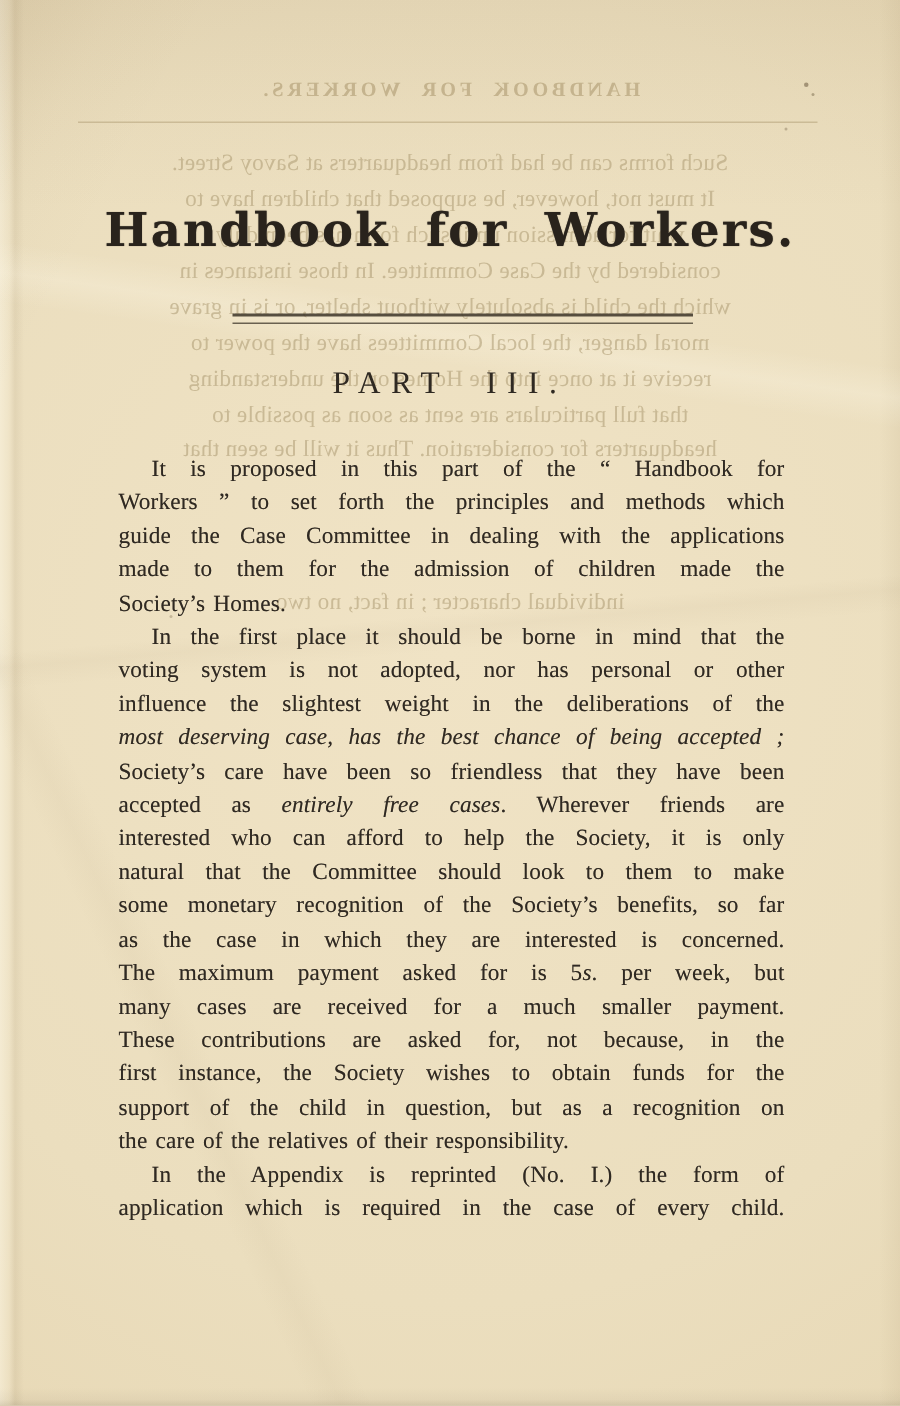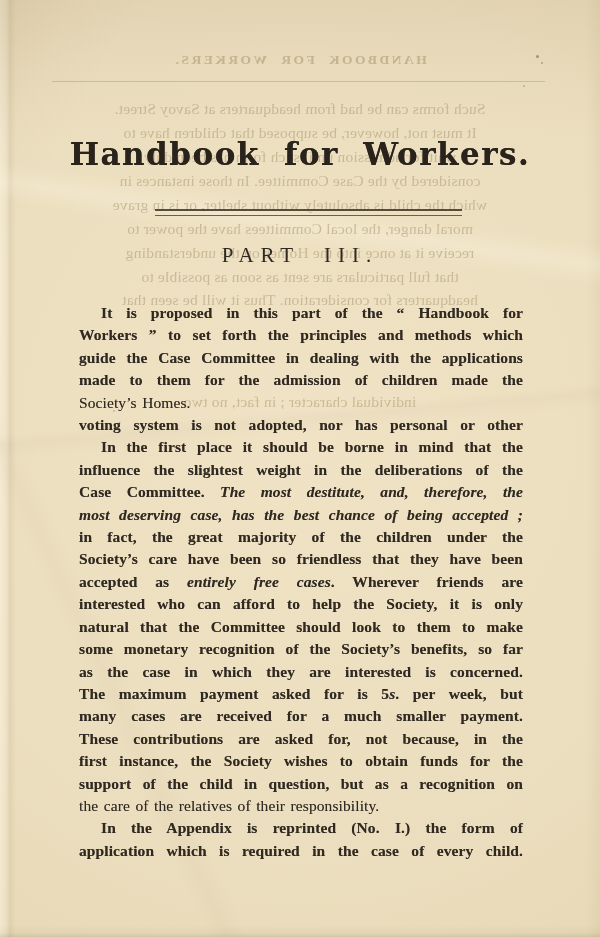--- a/index.html
+++ b/index.html
@@ -58,21 +58,21 @@
     font-size:21px;letter-spacing:7px;word-spacing:12px;color:#2f2922;
   }
   #body-text{
     position:absolute;top:302px;left:79px;width:444px;
     font-size:15.5px;line-height:22.4px;color:#2f2922;
     letter-spacing:0.1px;word-spacing:1.5px;
     text-shadow:0 0 0.4px rgba(47,41,34,0.45);
   }
   .para{margin:0;}
   .line{text-align:justify;}
-  .line.jl{text-align-last:justify;font-weight:bold;}
+  .line.jl{text-align-last:justify;}
   .line.last{text-align-last:left;font-family:Liberation Serif, serif;}
   .line.indent{text-indent:22px;}
   .it{font-style:italic;}
   
   .speck{position:absolute;border-radius:50%;background:#6b5a3f;}
   #speck1{top:55px;left:536px;width:3px;height:3px;opacity:0.55;}
   #speck2{top:62px;left:541px;width:2px;height:2px;opacity:0.45;}
   #speck3{top:85px;left:523px;width:2px;height:2px;opacity:0.35;}
   #speck4{top:410px;left:113px;width:2px;height:2px;opacity:0.30;}
 </style>
@@ -106,26 +106,24 @@
 
   <div id="body-text">
       <div class="para">
         <div class="line jl indent"><span>It is proposed in this part of the “ Handbook for</span></div>
         <div class="line jl"><span>Workers ” to set forth the principles and methods which</span></div>
         <div class="line jl"><span>guide the Case Committee in dealing with the applications</span></div>
         <div class="line jl"><span>made to them for the admission of children made the</span></div>
         <div class="line last"><span>Society’s Homes.</span></div>
       </div>
       <div class="para">
+        <div class="line jl indent"><span>In the first place it should be borne in mind that the</span></div>
         <div class="line jl"><span>voting system is not adopted, nor has personal or other</span></div>
-        <div class="line jl indent"><span>In the first place it should be borne in mind that the</span></div>
         <div class="line jl"><span>influence the slightest weight in the deliberations of the</span></div>
-        <div class="line jl"><span>Case Committee. </span><span class="it">The most destitute, and, therefore, the</span></div>
         <div class="line jl"><span class="it">most deserving case, has the best chance of being accepted ;</span></div>
-        <div class="line jl"><span>in fact, the great majority of the children under the</span></div>
         <div class="line jl"><span>Society’s care have been so friendless that they have been</span></div>
         <div class="line jl"><span>accepted as </span><span class="it">entirely free cases</span><span>. Wherever friends are</span></div>
         <div class="line jl"><span>interested who can afford to help the Society, it is only</span></div>
         <div class="line jl"><span>natural that the Committee should look to them to make</span></div>
         <div class="line jl"><span>some monetary recognition of the Society’s benefits, so far</span></div>
         <div class="line jl"><span>as the case in which they are interested is concerned.</span></div>
         <div class="line jl"><span>The maximum payment asked for is 5</span><span class="it">s</span><span>. per week, but</span></div>
         <div class="line jl"><span>many cases are received for a much smaller payment.</span></div>
         <div class="line jl"><span>These contributions are asked for, not because, in the</span></div>
         <div class="line jl"><span>first instance, the Society wishes to obtain funds for the</span></div>

